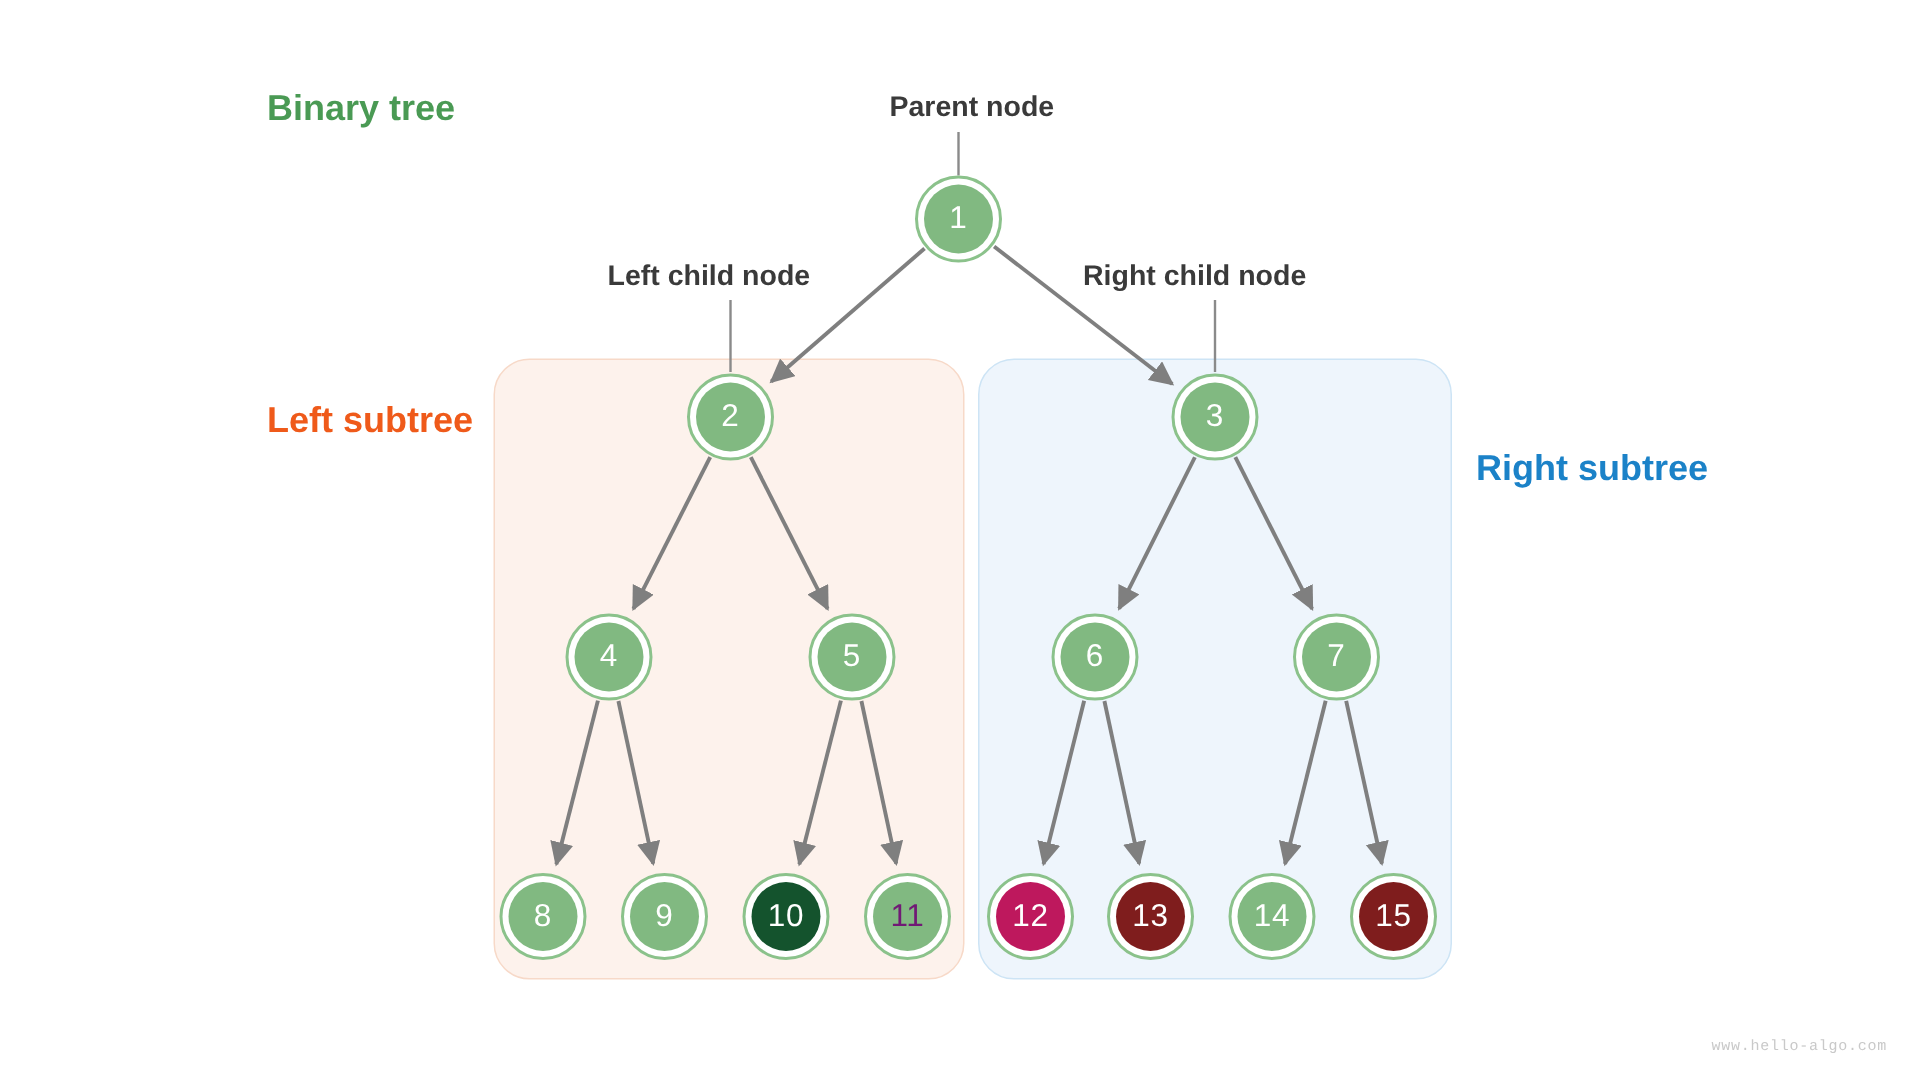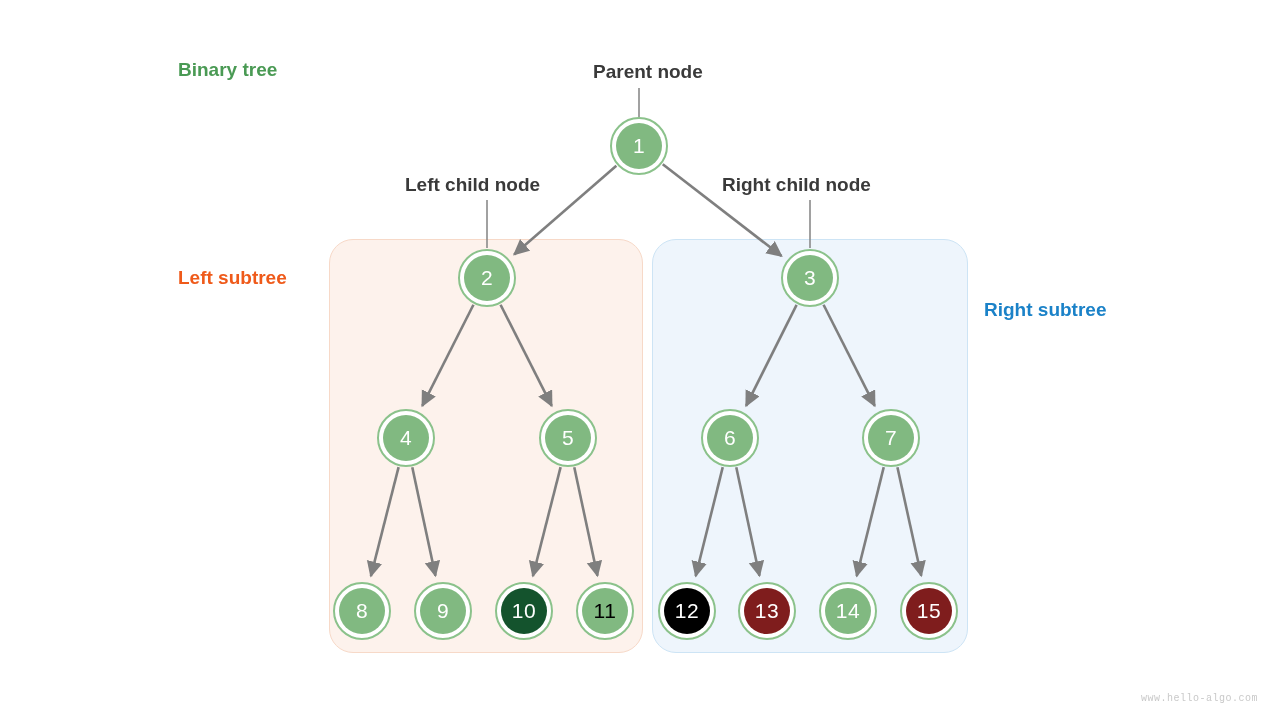--- a/index.html
+++ b/index.html
@@ -53,21 +53,21 @@
     letter-spacing: 0.5px;
     font-family: "Liberation Sans", sans-serif;
   }
   .caption {
     position: absolute;
     font-weight: bold;
     white-space: nowrap;
     font-family: "Liberation Sans", sans-serif;
   }
   .caption-section {
-    font-size: 19px;
+    font-size: 24px;
   }
   .caption-node {
     font-size: 19px;
     color: #3a3a3a;
   }
   .watermark {
     position: absolute;
     right: 22px;
     bottom: 16px;
     font-family: "Liberation Mono", monospace;
@@ -150,24 +150,24 @@
       <div class="node" style="left: 333px; top: 582px; border-color: rgb(139, 194, 139);">
         <div class="node-inner" style="background: rgb(129, 185, 129); color: rgb(255, 255, 255);">8</div>
       </div>
       <div class="node" style="left: 414px; top: 582px; border-color: rgb(139, 194, 139);">
         <div class="node-inner" style="background: rgb(129, 185, 129); color: rgb(255, 255, 255);">9</div>
       </div>
       <div class="node" style="left: 495px; top: 582px; border-color: rgb(139, 194, 139);">
         <div class="node-inner" style="background: #14532d; color: rgb(255, 255, 255);">10</div>
       </div>
       <div class="node" style="left: 576px; top: 582px; border-color: rgb(139, 194, 139);">
-        <div class="node-inner" style="background: rgb(129, 185, 129); color: #000000;">11</div>
+        <div class="node-inner" style="background: rgb(129, 185, 129); color: #701a75;">11</div>
       </div>
       <div class="node" style="left: 658px; top: 582px; border-color: rgb(139, 194, 139);">
-        <div class="node-inner" style="background: #000000; color: rgb(255, 255, 255);">12</div>
+        <div class="node-inner" style="background: #be185d; color: rgb(255, 255, 255);">12</div>
       </div>
       <div class="node" style="left: 738px; top: 582px; border-color: rgb(139, 194, 139);">
         <div class="node-inner" style="background: #7f1d1d; color: rgb(255, 255, 255);">13</div>
       </div>
       <div class="node" style="left: 819px; top: 582px; border-color: rgb(139, 194, 139);">
         <div class="node-inner" style="background: rgb(129, 185, 129); color: rgb(255, 255, 255);">14</div>
       </div>
       <div class="node" style="left: 900px; top: 582px; border-color: rgb(139, 194, 139);">
         <div class="node-inner" style="background: #7f1d1d; color: rgb(255, 255, 255);">15</div>
       </div>

